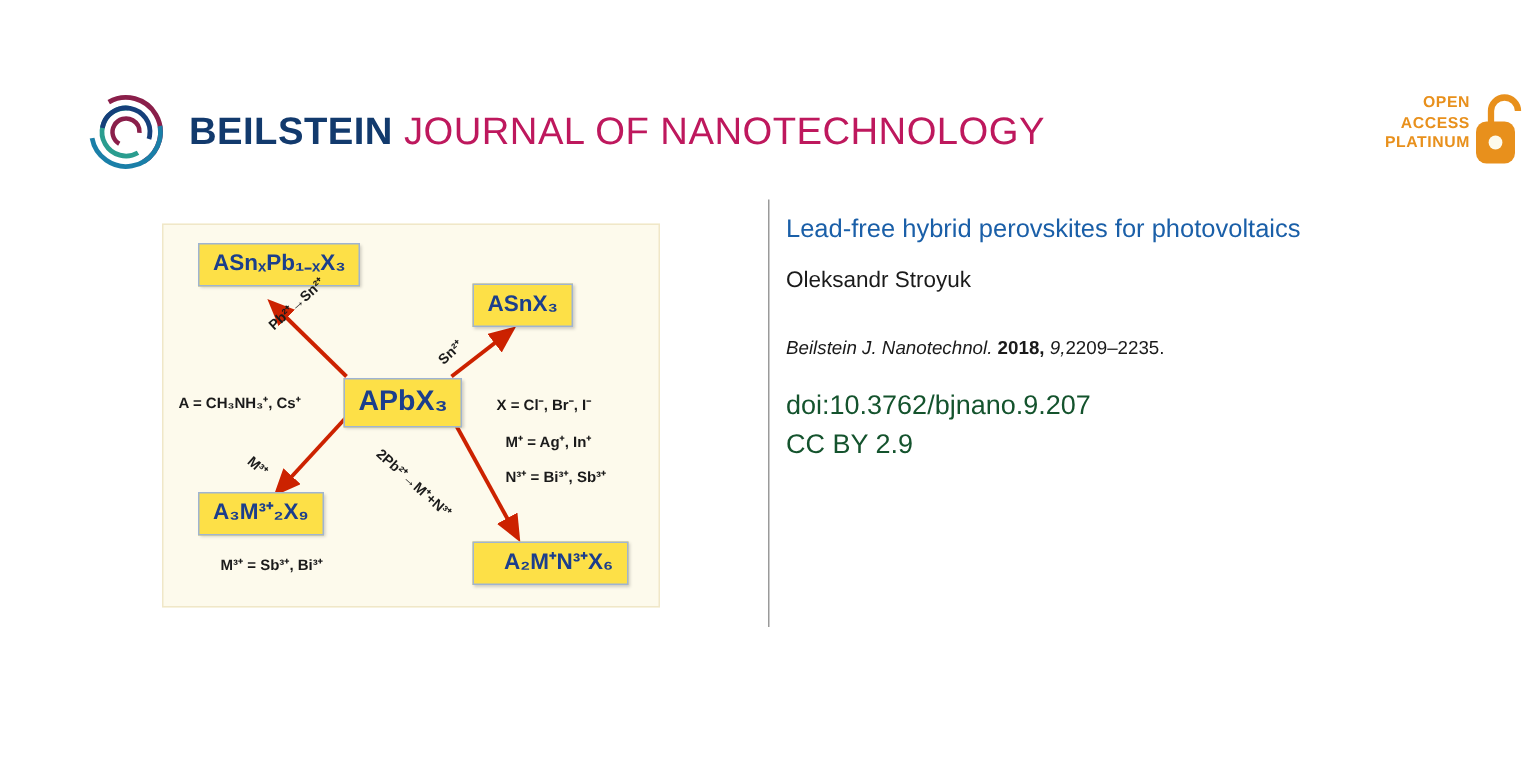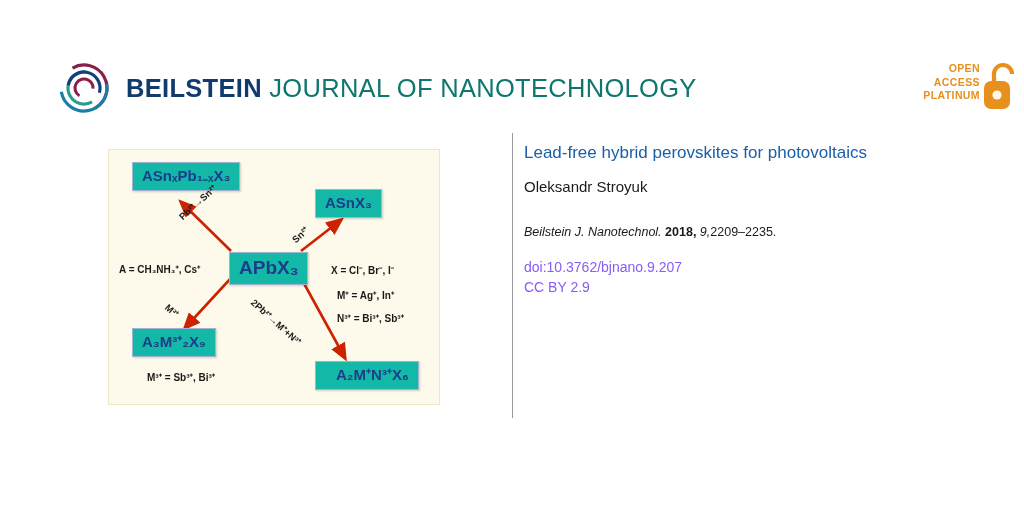--- a/index.html
+++ b/index.html
@@ -37,21 +37,21 @@
     letter-spacing: 0.3px;
     color: #1a3a6b;
     white-space: nowrap;
   }
   .journal-title .bold {
     font-weight: bold;
     color: #123a6d;
   }
   .journal-title .light {
     font-weight: normal;
-    color: #0f766e;
+    color: #be185d;
   }
   .oa-text {
     position: absolute;
     right: 44px;
     top: 62px;
     text-align: right;
     line-height: 13.5px;
   }
   .oa-text div {
     font-size: 10.5px;
@@ -74,21 +74,21 @@
     left: 108px;
     top: 149px;
     width: 330px;
     height: 254px;
     background: #fdfaec;
     border: 1px solid #f0e7c8;
   }
 
   .box {
     position: absolute;
-    background: #14b8a6;
+    background: #fde047;
     border: 1px solid #9fb4d2;
     color: #1b3e8c;
     font-weight: bold;
     font-size: 15px;
     padding: 5px 9px;
     box-shadow: 1px 1px 2px rgba(0,0,0,0.18);
     white-space: nowrap;
     line-height: 1.1;
   }
 
@@ -167,22 +167,22 @@
     font-size: 12.5px;
     font-style: italic;
     color: #1a1a1a;
     margin: 0 0 18px 0;
   }
   .article-citation .nonital {
     font-style: normal;
   }
   .article-citation b { font-style: normal; font-weight: bold; }
   .article-doi {
-    font-size: 14px;
-    color: #8b5cf6;
+    font-size: 18px;
+    color: #14532d;
     line-height: 1.45;
   }
 </style>
 </head>
 <body>
 
 <div class="header">
 
   <div class="logo-mark">
     <svg width="52" height="52" viewBox="0 0 52 52">

